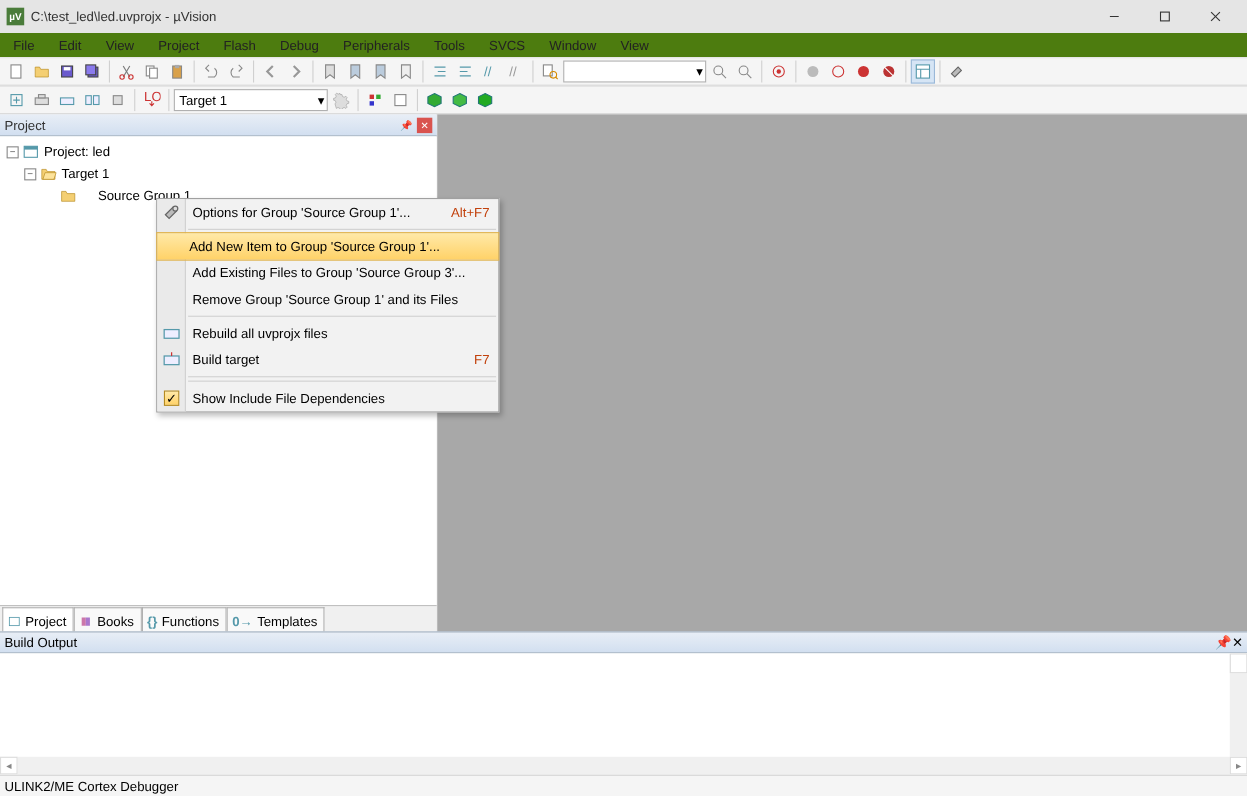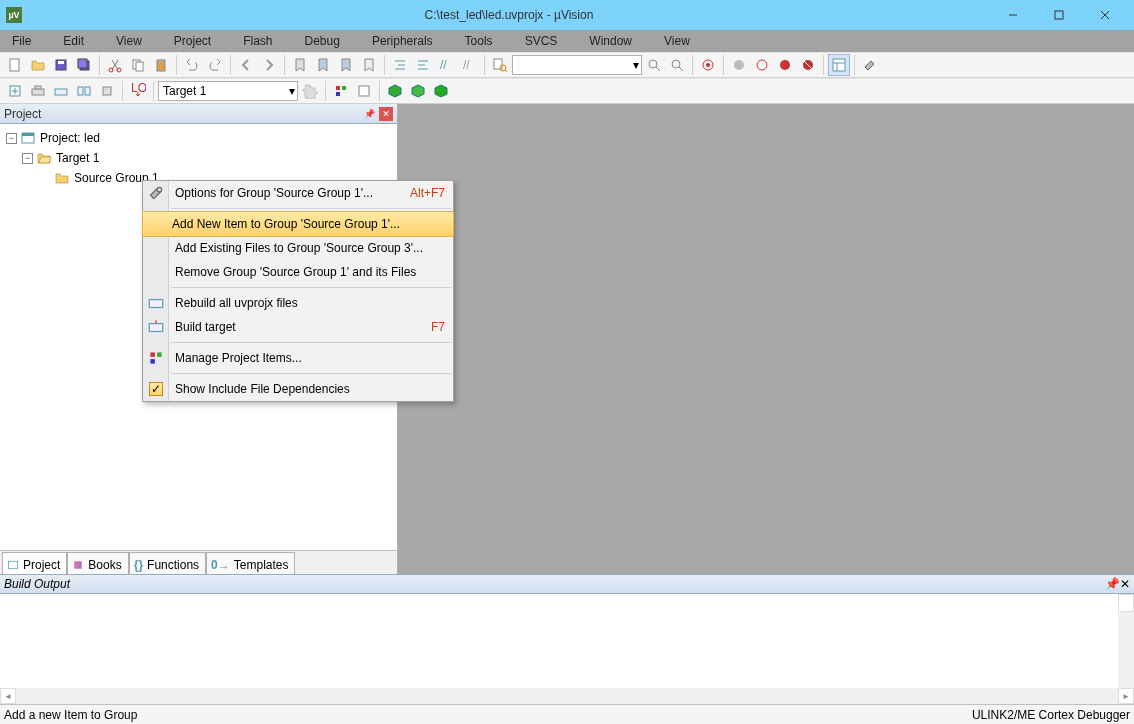--- a/index.html
+++ b/index.html
@@ -1,49 +1,49 @@
 <!DOCTYPE html>
 <html><head>
 <meta charset="utf-8">
 <style>
 * { box-sizing: border-box; margin: 0; padding: 0; font-family: "Segoe UI", Tahoma, sans-serif; font-size: 12px; }
 body { background: #fff; width: 1134px; height: 724px; overflow: hidden; position: relative; display: flex; flex-direction: column; }
-.titlebar { height: 30px; display: flex; align-items: center; padding: 0 6px; background: #7dd3fc; }
+.titlebar { height: 30px; display: flex; align-items: center; padding: 0 6px; background: #e5e5e5; }
 .titlebar .app-icon { width: 16px; height: 16px; background: #4a7c3a; color: #fff; font-size: 9px; font-weight: bold; display: flex; align-items: center; justify-content: center; margin-right: 6px; }
-.titlebar .title { flex: 1; color: #333; text-align: center; }
+.titlebar .title { flex: 1; color: #333; }
 .titlebar .winbtn { width: 46px; height: 30px; display: flex; align-items: center; justify-content: center; }
 .titlebar .winbtn svg { width: 10px; height: 10px; }
-.menubar { height: 22px; display: flex; align-items: center; padding: 0 4px; gap: 16px; background: #a3a3a3; }
+.menubar { height: 22px; display: flex; align-items: center; padding: 0 4px; gap: 6px; background: #4d7c0f; }
 .menubar .menu { padding: 2px 8px; color: #222; }
 .toolbar { height: 26px; display: flex; align-items: center; padding: 0 4px; gap: 1px; background: #f5f5f5; border-top: 1px solid #e4e4e4; border-bottom: 1px solid #d0d0d0; }
 .toolbar .sep { width: 1px; height: 20px; background: #d0d0d0; margin: 0 3px; }
 .tbtn { width: 22px; height: 22px; display: flex; align-items: center; justify-content: center; border: 1px solid transparent; }
 .tbtn.active { border: 1px solid #9ab8d8; background: #d6e5f5; }
 .tbtn svg { width: 16px; height: 16px; }
 .toolbar .combo { height: 20px; border: 1px solid #b0b0b0; background: #fff; display: flex; align-items: center; min-width: 130px; padding: 0 4px; position: relative; }
 .toolbar .combo .dd { position: absolute; right: 2px; top: 2px; }
 .panels { flex: 1; display: flex; min-height: 0; }
 .left { width: 398px; display: flex; flex-direction: column; border-right: 1px solid #b0b0b0; }
 .panel-hdr { height: 20px; background: linear-gradient(#e8eef6, #d2dff0); border-bottom: 1px solid #9ab; display: flex; align-items: center; padding: 0 4px; }
 .panel-hdr .t { flex: 1; color: #333; }
 .panel-hdr .ctl { width: 14px; height: 14px; margin-left: 2px; display: flex; align-items: center; justify-content: center; font-size: 9px; }
 .panel-hdr .close { background: #d9534f; color: #fff; }
 .tree { flex: 1; background: #fff; padding: 4px 0; overflow: auto; }
 .tree .row { display: flex; align-items: center; height: 20px; padding-left: 6px; white-space: nowrap; }
 .tree .row .exp { width: 11px; height: 11px; border: 1px solid #888; background: #fff; display: flex; align-items: center; justify-content: center; font-size: 9px; line-height: 1; margin-right: 3px; color: #555; }
 .tree .row .ic { width: 16px; height: 16px; margin-right: 4px; display: flex; align-items: center; justify-content: center; }
 .tree .row.l1 { padding-left: 6px; }
 .tree .row.l2 { padding-left: 22px; }
-.tree .row.l3 { padding-left: 54px; }
+.tree .row.l3 { padding-left: 54px; gap: 15px; }
 .tabstrip { height: 24px; background: #f0f0f0; border-top: 1px solid #c0c0c0; display: flex; align-items: flex-end; padding: 0 2px; gap: 0; overflow: hidden; }
 .tabstrip .tab { height: 22px; padding: 2px 6px 0 4px; border: 1px solid #b0b0b0; border-bottom: none; background: #f9f9f9; display: flex; align-items: center; gap: 4px; font-size: 11px; }
 .tabstrip .tab.active { background: #fff; }
 .editor { flex: 1; background: #a8a8a8; }
 .build-hdr { height: 20px; background: linear-gradient(#e8eef6, #d2dff0); border-top: 1px solid #9ab; border-bottom: 1px solid #9ab; display: flex; align-items: center; padding: 0 4px; }
-.build-hdr .t { flex: 1; font-style: italic; }
+.build-hdr .t { flex: 1; }
 .build-body { height: 110px; background: #fff; position: relative; }
 .build-body .vsb { position: absolute; right: 0; top: 0; bottom: 16px; width: 16px; background: #f0f0f0; }
 .build-body .vsb::before { content: ""; position: absolute; top: 0; left: 0; right: 0; height: 16px; background: #fff; border: 1px solid #ddd; }
 .build-body .hsb { position: absolute; left: 0; right: 0; bottom: 0; height: 16px; background: #f0f0f0; display:flex; justify-content: space-between; }
 .build-body .hsb .ar { width:16px; height:16px; background:#fff; border:1px solid #ddd; display:flex; align-items:center; justify-content:center; font-size:8px; color:#888;}
 .statusbar { height: 20px; border-top: 1px solid #c0c0c0; display: flex; align-items: center; padding: 0 4px; background: #f5f5f5; }
 .statusbar .l { flex: 1; }
 .ctx-menu { position: absolute; left: 142px; top: 180px; width: 312px; background: #f2f2f2; border: 1px solid #a0a0a0; box-shadow: 2px 3px 5px rgba(0,0,0,0.25); z-index: 100; }
 .ctx-menu .gutter { position: absolute; left: 0; top: 0; bottom: 0; width: 26px; background: #eaeaea; border-right: 1px solid #d0d0d0; }
 .ctx-menu .item { position: relative; height: 24px; display: flex; align-items: center; padding-left: 32px; padding-right: 8px; }
@@ -423,21 +423,20 @@
 </div>
 <div class="build-body">
   <div class="vsb"></div>
   <div class="hsb">
     <div class="ar">◄</div>
     <div class="ar">►</div>
   </div>
 </div>
 
 <div class="statusbar">
-  <div class="l">Add a new Item to Group</div>
   <div>ULINK2/ME Cortex Debugger</div>
 </div>
 
 <div class="ctx-menu">
   <div class="gutter"></div>
   <div class="item">
     <span class="ic">
         <svg viewBox="0 0 16 16">
           <path d="M3 10l6-6 3 3-6 6z" fill="#bbb" stroke="#666"></path>
           <circle cx="11" cy="5" r="2" fill="#ddd" stroke="#666"></circle>
@@ -469,30 +468,20 @@
     <span class="ic">
         <svg viewBox="0 0 16 16">
           <rect x="2" y="5" width="12" height="7" fill="#eef" stroke="#59a"></rect>
           <path d="M8 2v3" stroke="#c33"></path>
         </svg>
       </span>
     <span>Build target</span>
     <span class="sc">F7</span>
   </div>
   <div class="msep"></div>
-  <div class="item">
-    <span class="ic">
-        <svg viewBox="0 0 16 16">
-          <rect x="3" y="3" width="4" height="4" fill="#c33"></rect>
-          <rect x="9" y="3" width="4" height="4" fill="#3a3"></rect>
-          <rect x="3" y="9" width="4" height="4" fill="#33c"></rect>
-        </svg>
-      </span>
-    <span>Manage Project Items...</span>
-  </div>
   <div class="msep"></div>
   <div class="item">
     <span class="ic">
         <span class="chk">✓</span>
       </span>
     <span>Show Include File Dependencies</span>
   </div>
 </div>
 
 </body></html>

